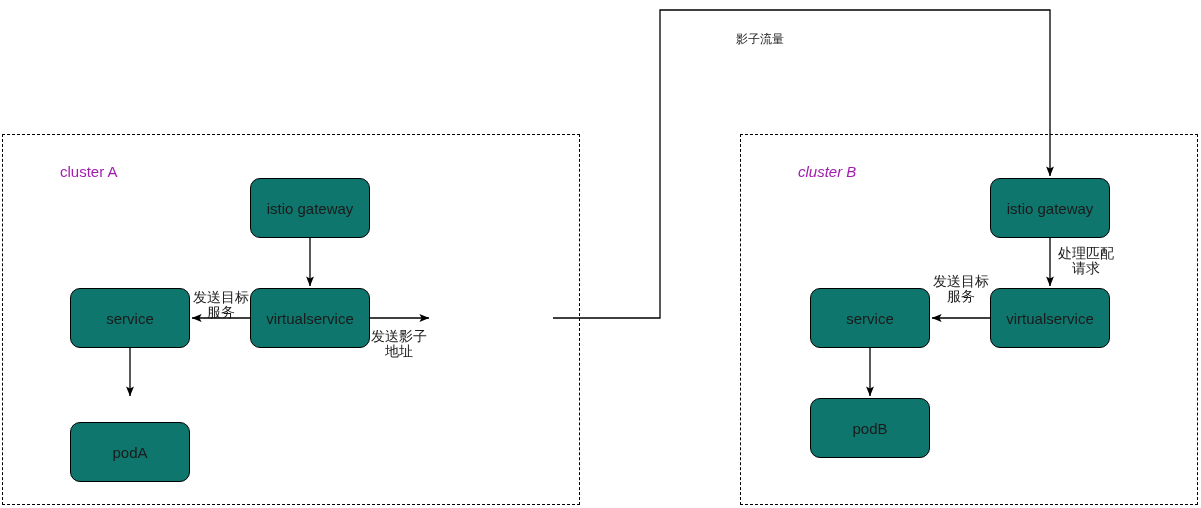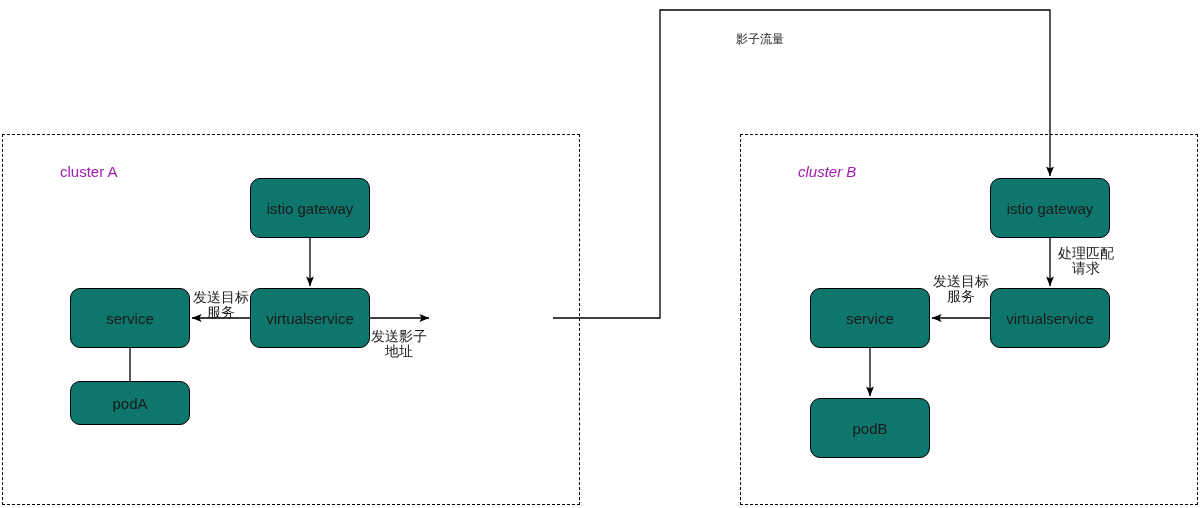--- a/index.html
+++ b/index.html
@@ -107,21 +107,21 @@
 
       <path d="M990,318 L932,318" marker-end="url(#arrow)"></path>
 
       <path d="M870,348 L870,396" marker-end="url(#arrow)"></path>
     </g>
   </svg>
 
   <div class="node" style="left:250px; top:178px; width:120px; height:60px;">istio gateway</div>
   <div class="node" style="left:70px; top:288px; width:120px; height:60px;">service</div>
   <div class="node" style="left:250px; top:288px; width:120px; height:60px;">virtualservice</div>
-  <div class="node" style="left:70px; top:381px; width:120px; height:44px;">podA</div>
+  <div class="node" style="left:70px; top:422px; width:120px; height:60px;">podA</div>
 
   <div class="node" style="left:990px; top:178px; width:120px; height:60px;">istio gateway</div>
   <div class="node" style="left:810px; top:288px; width:120px; height:60px;">service</div>
   <div class="node" style="left:990px; top:288px; width:120px; height:60px;">virtualservice</div>
   <div class="node" style="left:810px; top:398px; width:120px; height:60px;">podB</div>
 
   <div class="edge-label" style="left:190px; top:290px; width:62px;">发送目标
 服务</div>
   <div class="edge-label" style="left:368px; top:329px; width:62px;">发送影子
 地址</div>

